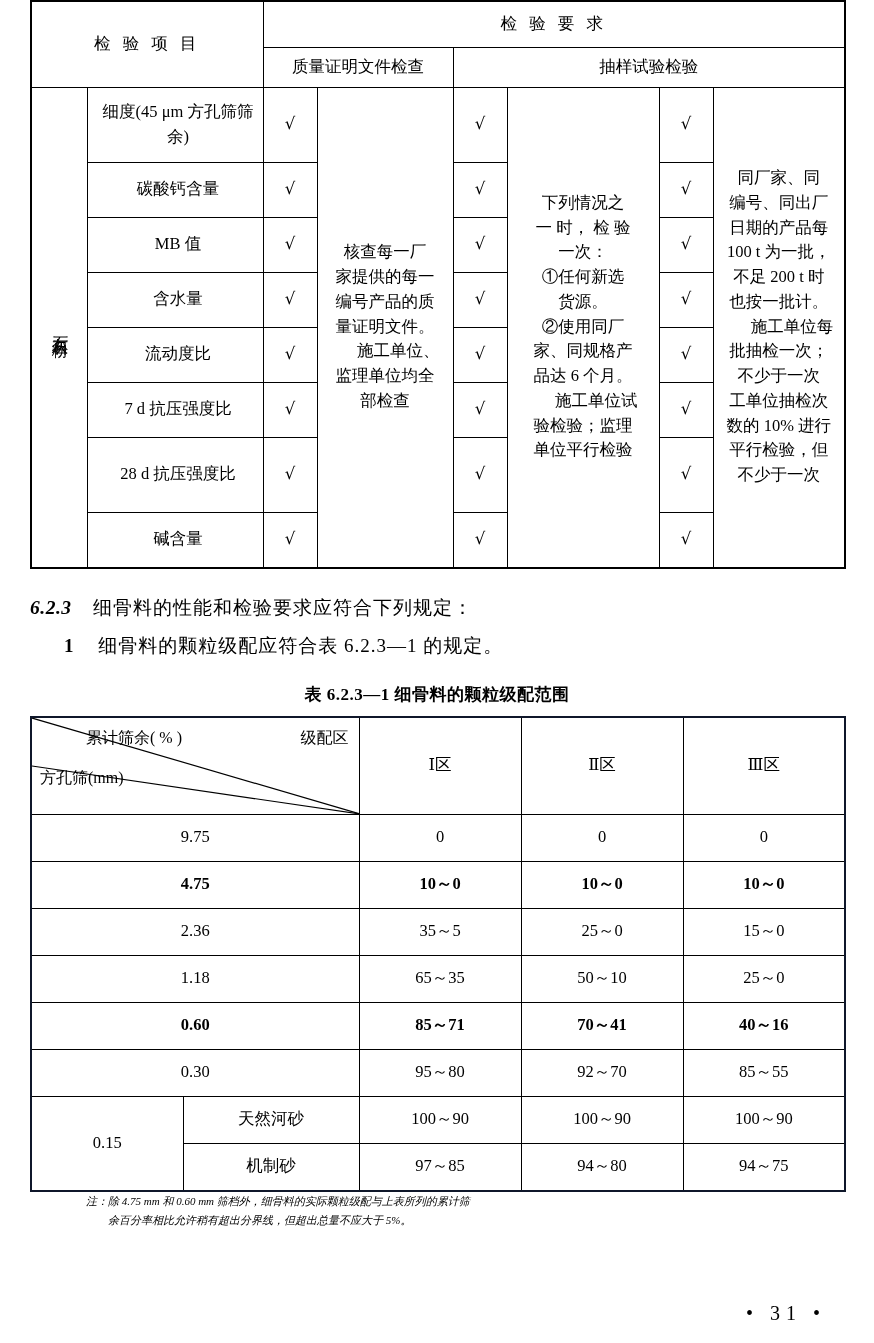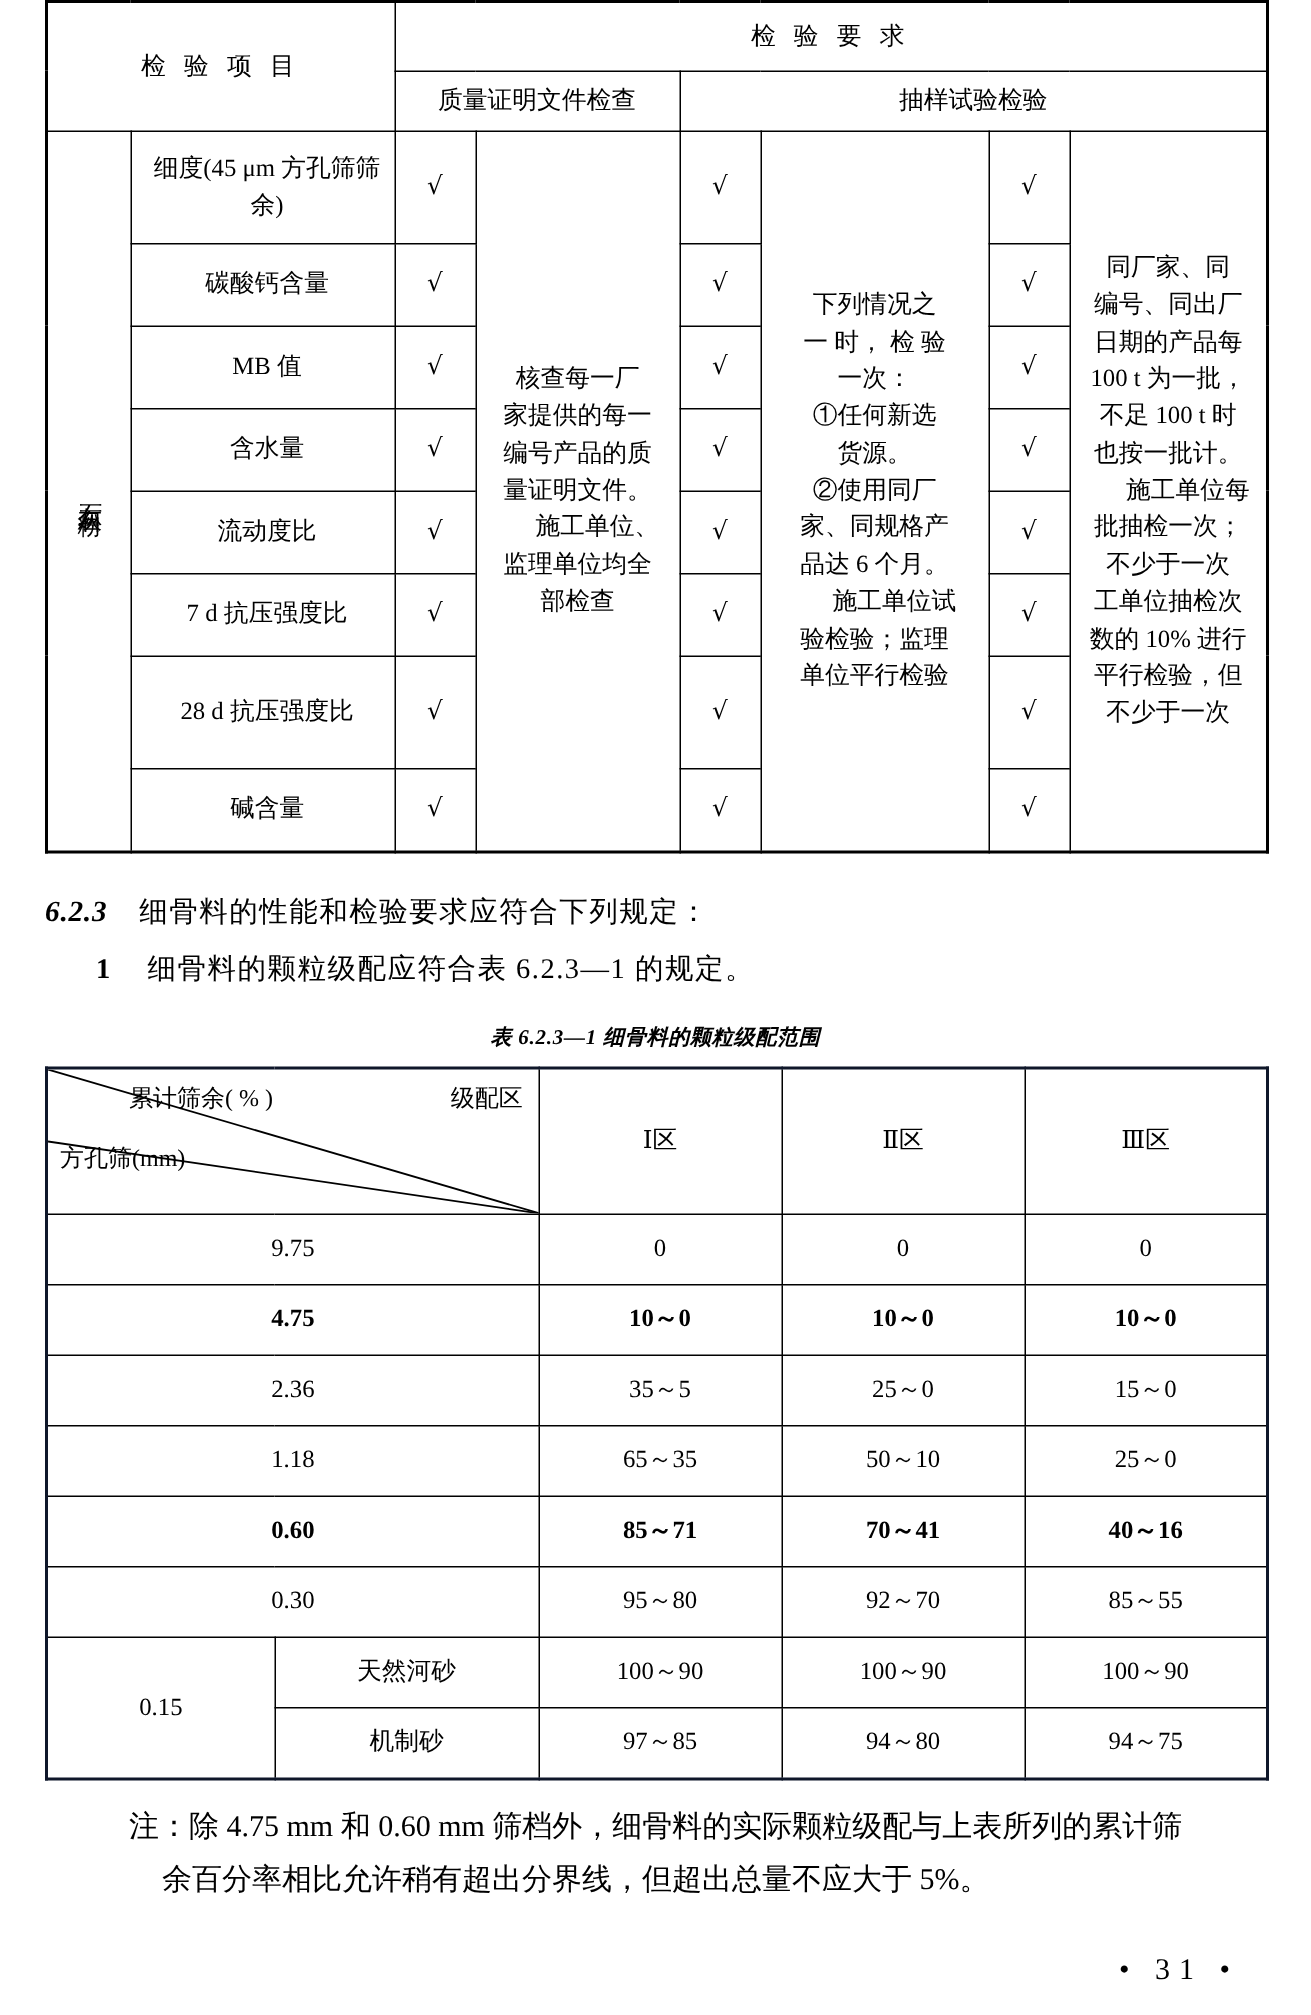--- a/index.html
+++ b/index.html
@@ -105,24 +105,23 @@
     margin: 12px 0 0 34px;
     font-size: 19px;
     letter-spacing: 1px;
   }
   .sec-sub b {
     margin-right: 18px;
   }
   .tbl-cap {
     text-align: center;
     font-weight: bold;
-    font-size: 14px;
+    font-size: 17px;
     margin: 24px 0 10px 0;
     letter-spacing: 0.5px;
-    font-style: italic;
   }
   .diag-cell {
     position: relative;
     height: 96px;
     padding: 0;
     overflow: hidden;
   }
   .diag-cell svg {
     position: absolute;
     left: 0;
@@ -143,25 +142,26 @@
   .diag-cell .lbl-bot {
     position: absolute;
     left: 8px;
     top: 48px;
     font-size: 16px;
   }
   .bold-row td {
     font-weight: bold;
   }
   .note {
-    margin: 14px 0 0 0;
-    font-size: 20px;
+    margin: 0 0 0 0;
+    font-size: 11px;
     line-height: 1.75;
     padding-left: 56px;
     text-indent: 0;
+    font-style: italic;
   }
   .note .l2 {
     display: block;
     margin-left: 22px;
   }
   .pagenum {
     position: absolute;
     right: 48px;
     bottom: 18px;
     font-size: 20px;
@@ -227,21 +227,21 @@
           <p class="ind">施工单位试</p>
           <p>验检验；监理</p>
           <p>单位平行检验</p>
         </td>
         <td class="chk">√</td>
         <td class="para-cell" rowspan="8">
           <p>同厂家、同</p>
           <p>编号、同出厂</p>
           <p>日期的产品每</p>
           <p>100 t 为一批，</p>
-          <p>不足 100 t 时</p>
+          <p>不足 200 t 时</p>
           <p>也按一批计。</p>
           <p class="ind">施工单位每</p>
           <p>批抽检一次；</p>
           <p>不少于一次</p>
           <p>工单位抽检次</p>
           <p>数的 10% 进行</p>
           <p>平行检验，但</p>
           <p>不少于一次</p>
         </td>
       </tr>

